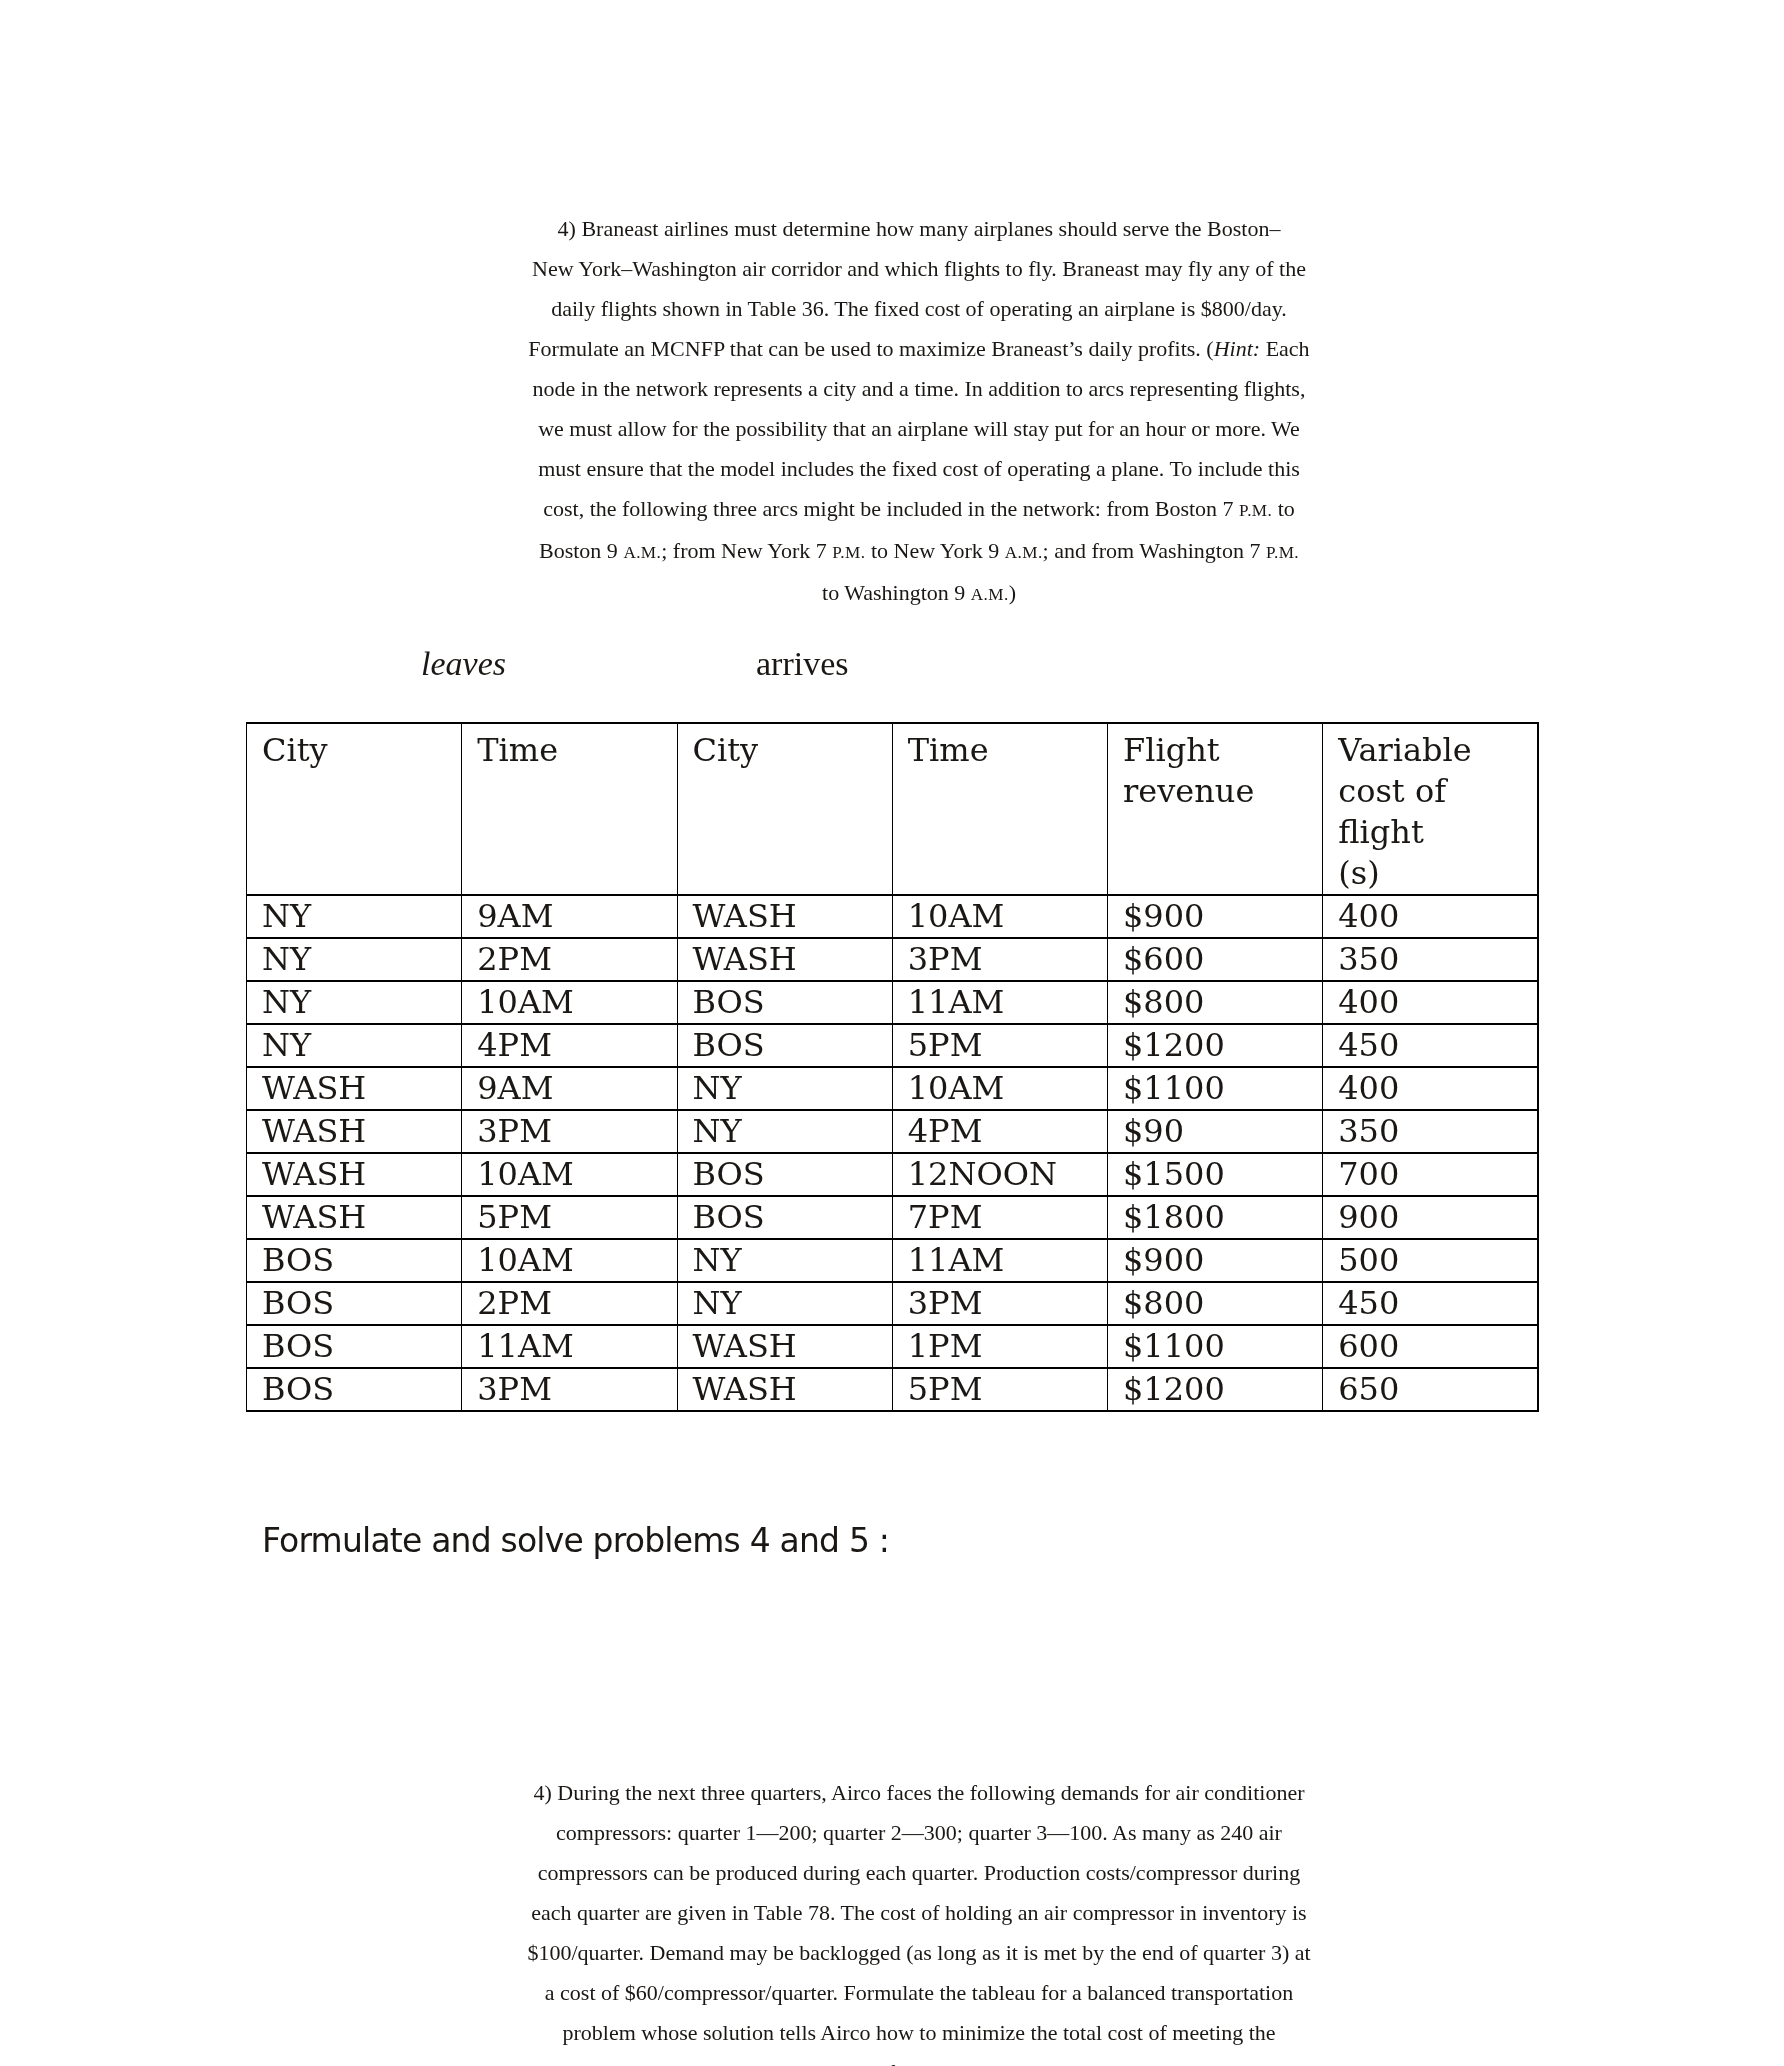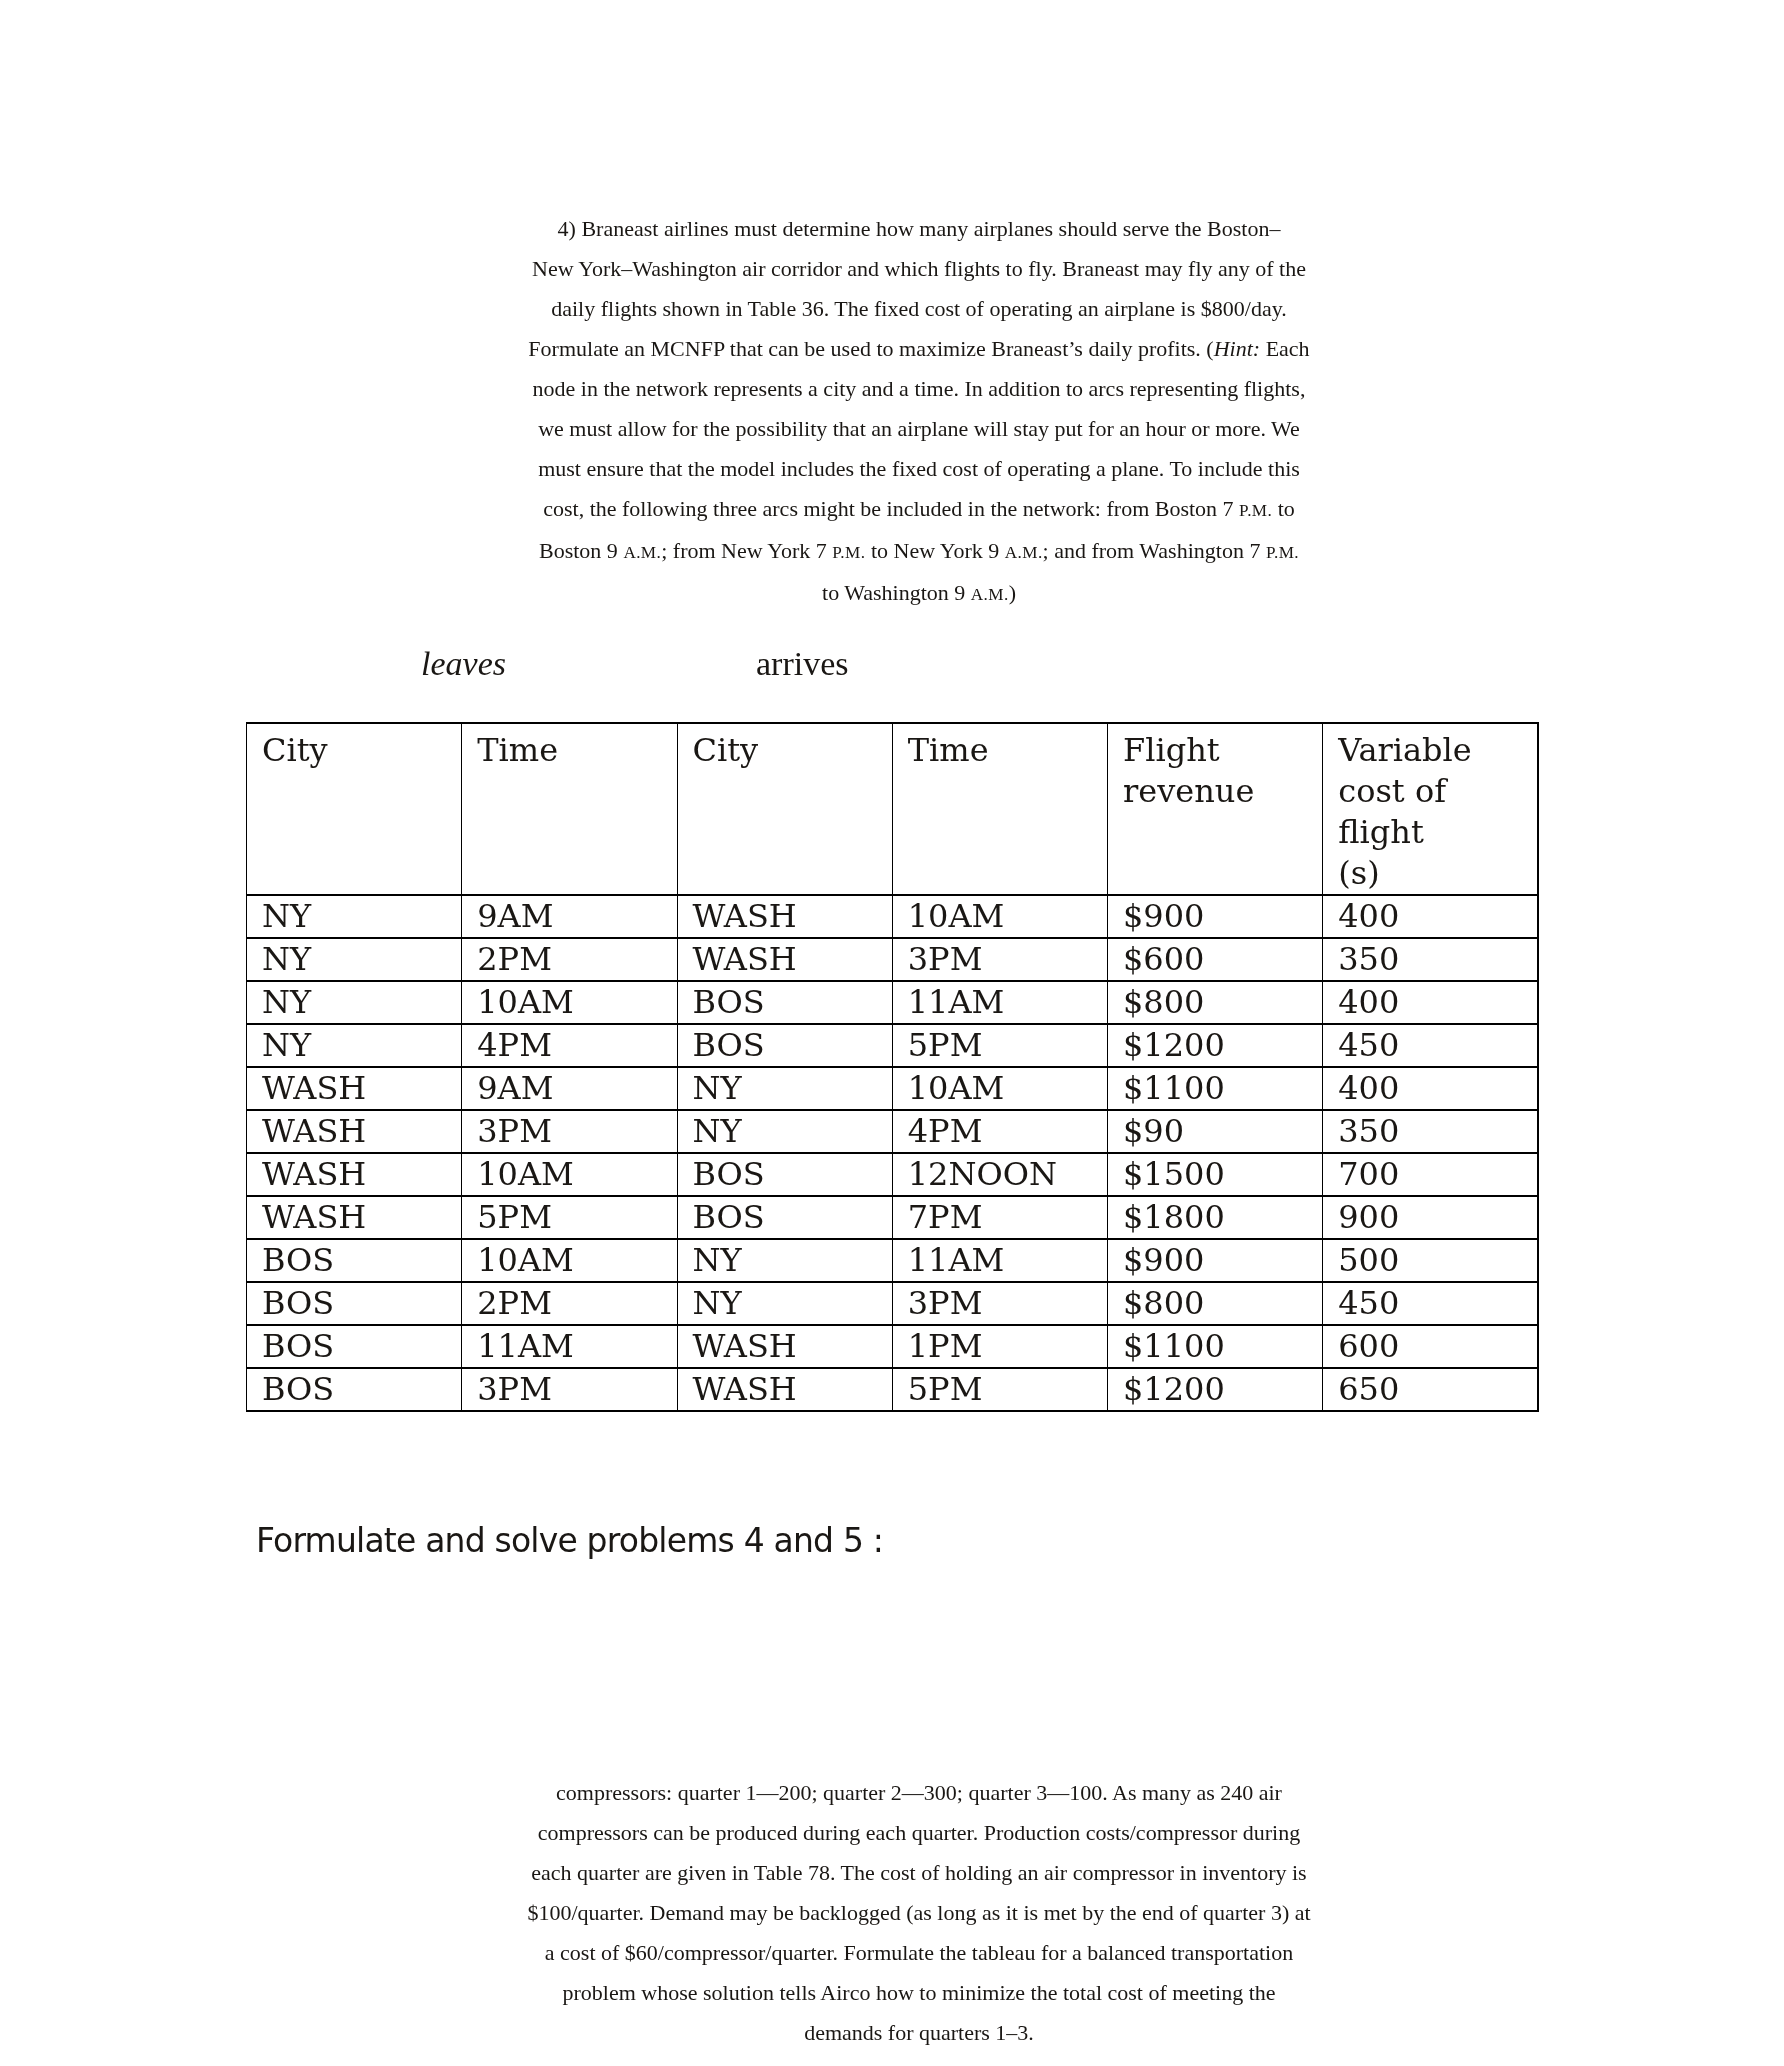--- a/index.html
+++ b/index.html
@@ -27,21 +27,21 @@
   table.flights th, table.flights td {
     border-left: 1.2px solid #000; border-right: 1.2px solid #000;
     text-align: left; vertical-align: top; font-weight: normal;
     padding: 0 0 0 15px; line-height: 41px;
   }
   table.flights thead th { height: 124px; border-bottom: 2.5px solid #000; padding-top: 6px; }
   table.flights thead th.multi { line-height: 41px; }
   table.flights tbody td { height: 40px; border-bottom: 2.1px solid #000; }
   table.flights tbody tr:last-child td { border-bottom: 2.5px solid #000; }
   col.c1, col.c2, col.c3, col.c4, col.c5, col.c6 { width: 215px; }
-  #formulate { position: absolute; left: 256px; top: 1521px; font-family: "DejaVu Sans", sans-serif; font-size: 33px; letter-spacing: -0.8px; }
+  #formulate { position: absolute; left: 262px; top: 1521px; font-family: "DejaVu Sans", sans-serif; font-size: 33px; letter-spacing: -0.8px; }
   #p2 { top: 1773px; }
 </style>
 </head>
 <body>
 
 <div id="p1" class="para">
   <span class="line">4) Braneast airlines must determine how many airplanes should serve the Boston–</span>
   <span class="line">New York–Washington air corridor and which flights to fly. Braneast may fly any of the</span>
   <span class="line">daily flights shown in Table 36. The fixed cost of operating an airplane is $800/day.</span>
   <span class="line"><span>Formulate an MCNFP that can be used to maximize Braneast’s daily profits. (</span><em>Hint:</em><span> Each</span></span>
@@ -178,20 +178,21 @@
         <td>5PM</td>
         <td>$1200</td>
         <td>650</td>
       </tr>
     </tbody>
 </table>
 
 <div id="formulate">Formulate and solve problems 4 and 5 :</div>
 
 <div id="p2" class="para">
+  <span class="line">4) During the next three quarters, Airco faces the following demands for air conditioner</span>
   <span class="line">compressors: quarter 1—200; quarter 2—300; quarter 3—100. As many as 240 air</span>
   <span class="line">compressors can be produced during each quarter. Production costs/compressor during</span>
   <span class="line">each quarter are given in Table 78. The cost of holding an air compressor in inventory is</span>
   <span class="line">$100/quarter. Demand may be backlogged (as long as it is met by the end of quarter 3) at</span>
   <span class="line">a cost of $60/compressor/quarter. Formulate the tableau for a balanced transportation</span>
   <span class="line">problem whose solution tells Airco how to minimize the total cost of meeting the</span>
   <span class="line">demands for quarters 1–3.</span>
 </div>
 
 

